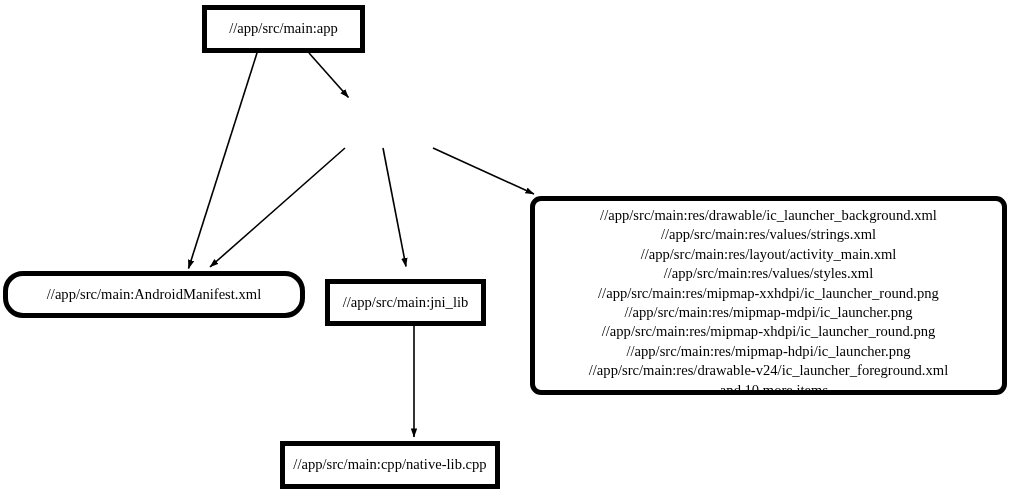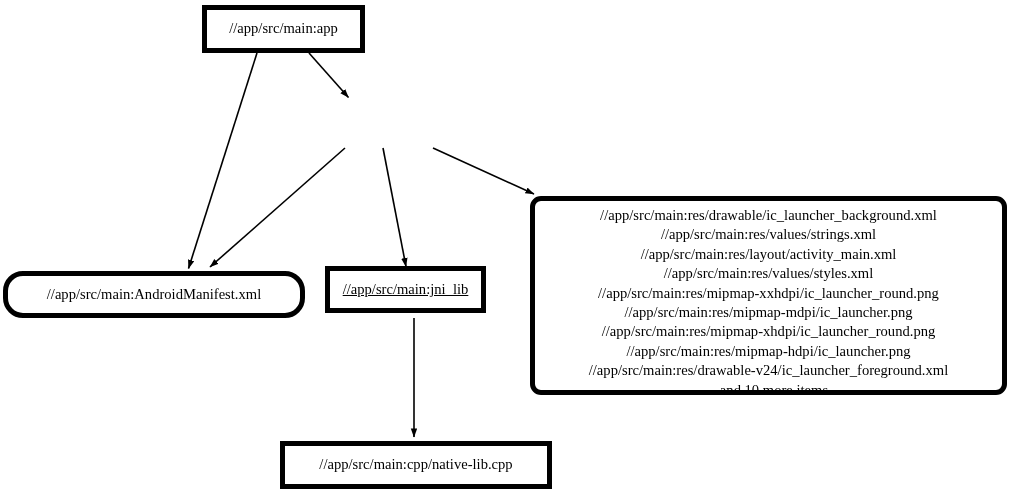--- a/index.html
+++ b/index.html
@@ -82,23 +82,23 @@
 
   <div class="node" id="node-app" style="left: 202px; top: 5px; width: 163px; height: 48px; border-color: rgb(0, 0, 0); color: rgb(0, 0, 0);">
     <span class="node-label">//app/src/main:app</span>
   </div>
 
 
   <div class="node" id="node-android-manifest" style="left: 3px; top: 271px; width: 302px; height: 47px; border-color: rgb(0, 0, 0); color: rgb(0, 0, 0); border-radius: 20px;">
     <span class="node-label">//app/src/main:AndroidManifest.xml</span>
   </div>
 
-  <div class="node" id="node-jni-lib" style="left: 325px; top: 266px; width: 161px; height: 47px; border-color: rgb(0, 0, 0); color: rgb(0, 0, 0); text-decoration: underline;">
+  <div class="node" id="node-jni-lib" style="left: 325px; top: 279px; width: 161px; height: 47px; border-color: rgb(0, 0, 0); color: rgb(0, 0, 0);">
     <span class="node-label">//app/src/main:jni_lib</span>
   </div>
 
-  <div class="node" id="node-native-lib" style="left: 280px; top: 441px; width: 272px; height: 48px; border-color: rgb(0, 0, 0); color: rgb(0, 0, 0);">
+  <div class="node" id="node-native-lib" style="left: 280px; top: 441px; width: 220px; height: 48px; border-color: rgb(0, 0, 0); color: rgb(0, 0, 0);">
     <span class="node-label">//app/src/main:cpp/native-lib.cpp</span>
   </div>
 
   <div class="node multiline" id="node-resources" style="left: 530px; top: 196px; width: 477px; height: 199px; border-color: rgb(0, 0, 0); color: rgb(0, 0, 0);"><span class="multi-line">//app/src/main:res/drawable/ic_launcher_background.xml</span><span class="multi-line">//app/src/main:res/values/strings.xml</span><span class="multi-line">//app/src/main:res/layout/activity_main.xml</span><span class="multi-line">//app/src/main:res/values/styles.xml</span><span class="multi-line">//app/src/main:res/mipmap-xxhdpi/ic_launcher_round.png</span><span class="multi-line">//app/src/main:res/mipmap-mdpi/ic_launcher.png</span><span class="multi-line">//app/src/main:res/mipmap-xhdpi/ic_launcher_round.png</span><span class="multi-line">//app/src/main:res/mipmap-hdpi/ic_launcher.png</span><span class="multi-line">//app/src/main:res/drawable-v24/ic_launcher_foreground.xml</span><span class="multi-line">...and 10 more items</span></div>
 
 </div>
 
 </body></html>

